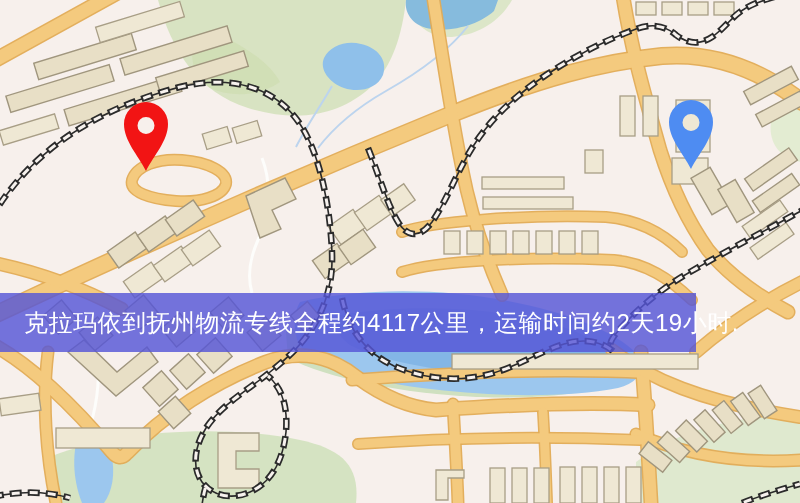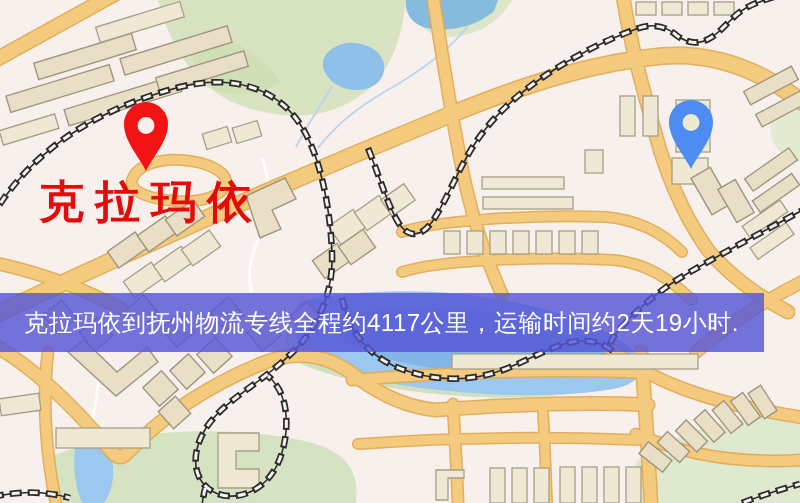--- a/index.html
+++ b/index.html
@@ -13,21 +13,21 @@
   .bld2{fill:#efe8d4;stroke:#a89e86;stroke-width:1.3;}
   .road-casing path,.road-casing use{stroke:#e2ab55;fill:none;stroke-linecap:round;stroke-linejoin:round;opacity:.95;}
   .road-fill path,.road-fill use{stroke:#f4ca7e;fill:none;stroke-linecap:round;stroke-linejoin:round;}
   .city-label{
     position:absolute;white-space:nowrap;font-weight:700;
     transform:translateX(-50%);line-height:1;
   }
   .origin-label{left:151px;top:179px;font-size:45px;letter-spacing:11px;color:#e60b0b;}
   .dest-label{left:694px;top:182px;font-size:45px;letter-spacing:4px;color:#2424de;}
   .banner{
-    position:absolute;left:0;top:293px;width:764px;height:59px;
+    position:absolute;left:0;top:293px;width:696px;height:59px;
     background:rgba(86,86,215,0.82);
     display:flex;align-items:center;
     color:#ffffff;font-size:24px;letter-spacing:.5px;white-space:nowrap;
   }
   .banner span{padding-left:24px;}
 </style>
 </head>
 <body>
 
 <div class="stage">
@@ -251,19 +251,18 @@
     <g>
       <path fill="#f21414" fill-rule="evenodd" d="M146,171 C138,155 124,141 124,124 A22,22 0 1 1 168,124 C168,141 154,155 146,171 Z
            M146,117 A8.5,8.5 0 1 0 146,134 A8.5,8.5 0 1 0 146,117 Z"></path>
     </g>
     <g>
       <path fill="#4e8cf2" fill-rule="evenodd" d="M691,169 C683,153 669,139 669,122 A22,22 0 1 1 713,122 C713,139 699,153 691,169 Z
            M691,114 A8.5,8.5 0 1 0 691,131 A8.5,8.5 0 1 0 691,114 Z"></path>
     </g>
   </svg>
 
-  <div class="city-label origin-label">克拉玛依</div>
 
   <div class="banner">
     <span>克拉玛依到抚州物流专线全程约4117公里，运输时间约2天19小时.</span>
   </div>
 
 </div>
 
 </body></html>

